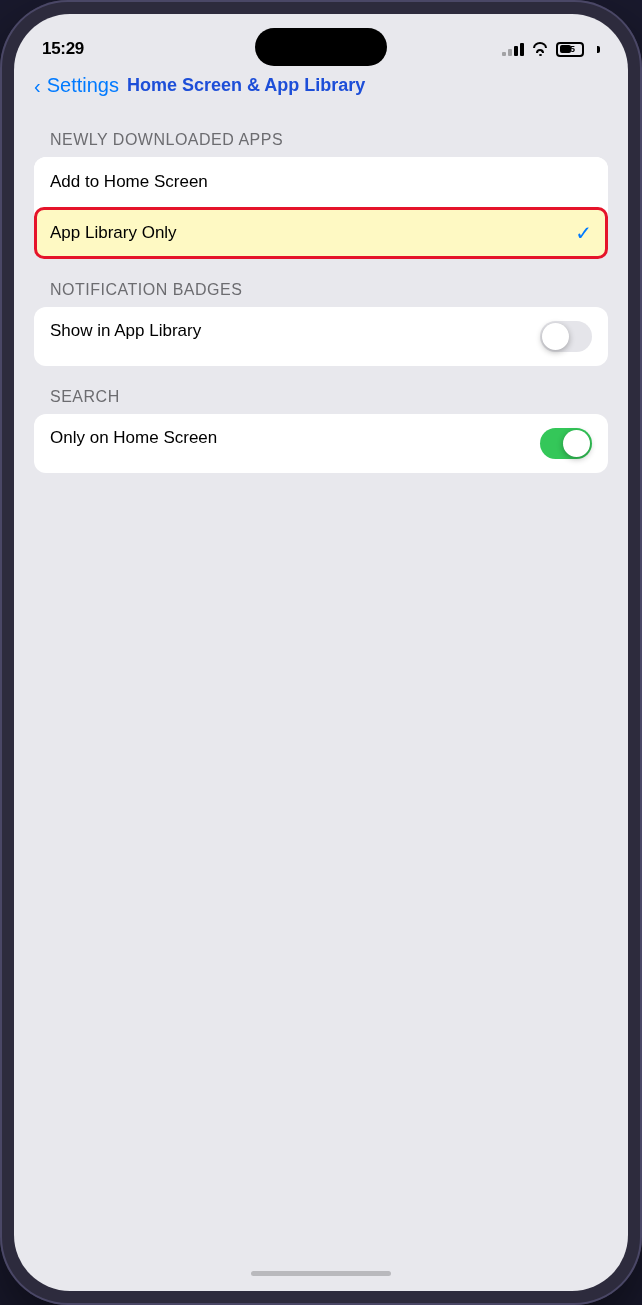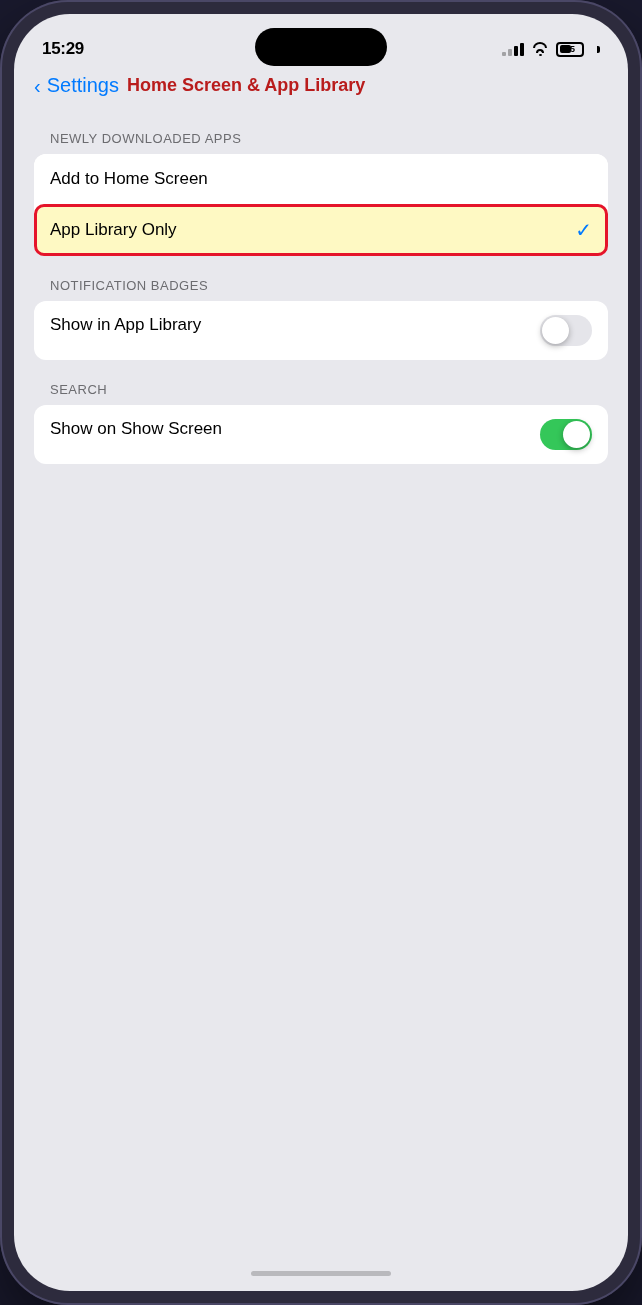--- a/index.html
+++ b/index.html
@@ -166,34 +166,34 @@
     }
 
     .back-text {
       font-size: 20px;
       color: #007aff;
     }
 
     .nav-title {
       font-size: 18px;
       font-weight: 600;
-      color: #b91c1c;
+      color: #1d4ed8;
       margin-left: 8px;
     }
 
     
     .content {
       flex: 1;
       padding: 0 20px;
       overflow-y: auto;
     }
 
     
     .section-label {
-      font-size: 13px;
+      font-size: 16px;
       color: #6c6c70;
       text-transform: uppercase;
       letter-spacing: 0.5px;
       margin-top: 22px;
       margin-bottom: 8px;
       padding-left: 16px;
     }
 
     .settings-group {
       background: #fff;
@@ -379,21 +379,21 @@
           <div class="toggle off">
             <div class="toggle-thumb"></div>
           </div>
         </div>
       </div>
 
       <div class="section-label">SEARCH</div>
 
       <div class="settings-group">
         <div class="settings-row">
-          <span class="settings-row-label">Show on Show Screen</span>
+          <span class="settings-row-label">Only on Home Screen</span>
           <div class="toggle on">
             <div class="toggle-thumb"></div>
           </div>
         </div>
       </div>
 
     </div>
 
     <div class="home-indicator">
       <div class="home-bar"></div>

